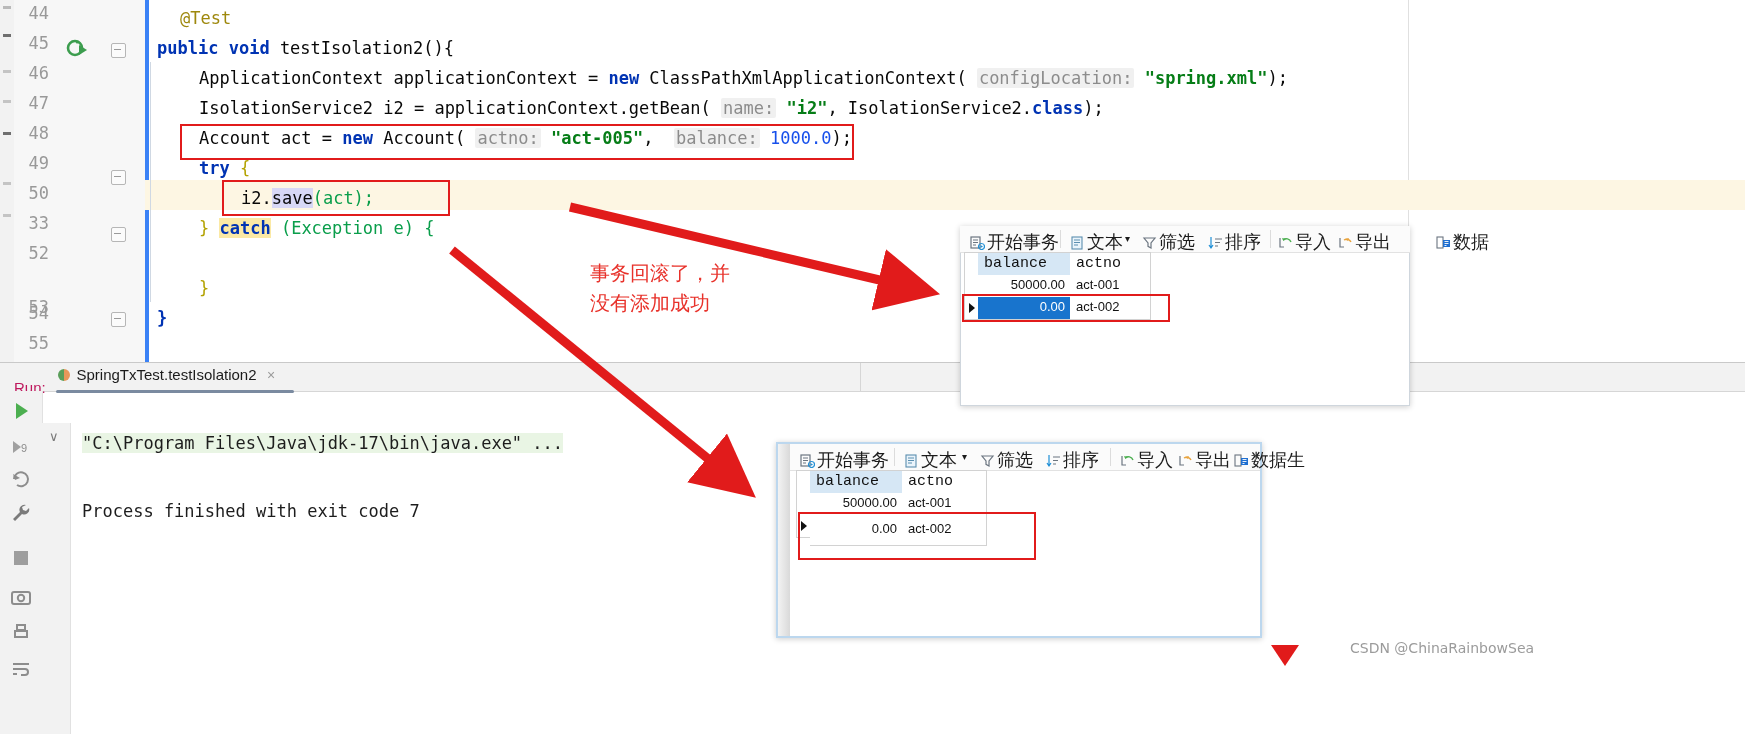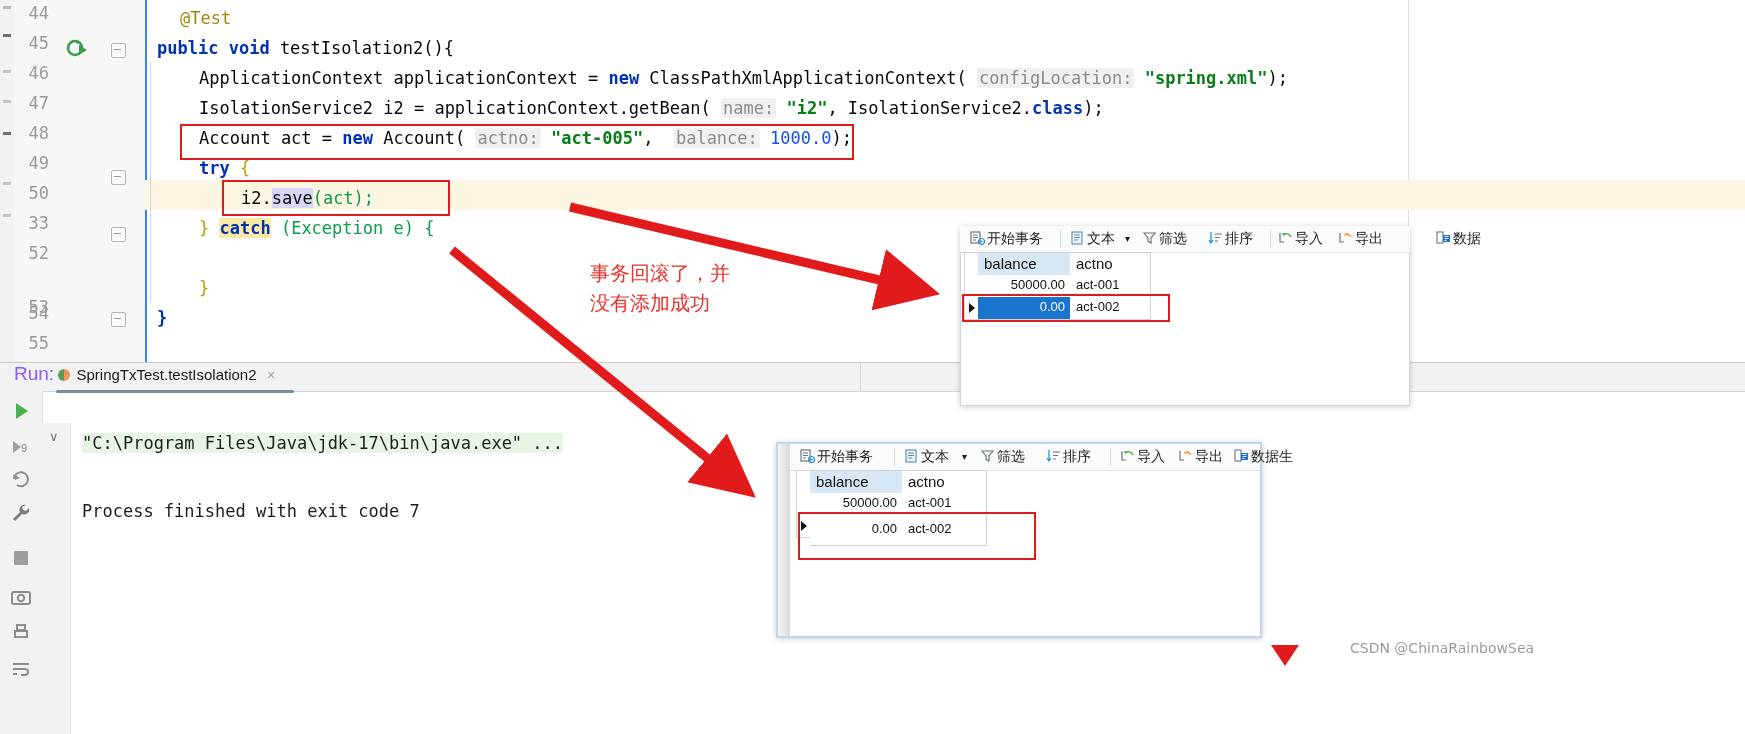--- a/index.html
+++ b/index.html
@@ -15,21 +15,21 @@
     position:absolute;left:0;top:0;width:1745px;height:362px;
     background:#ffffff;
   }
   .marker-strip{
     position:absolute;left:0;top:0;width:14px;height:362px;
     background:#f2f2f2;border-right:1px solid #e6e6e6;
   }
   .marker-strip .tick{position:absolute;left:3px;width:8px;height:3px;background:#9aa0a6;}
   .gutter{
     position:absolute;left:14px;top:0;width:131px;height:362px;
-    background:#f7f7f7;border-right:2px solid #3b82f6;
+    background:#f7f7f7;border-right:4px solid #3b82f6;
   }
   .gutter .ln{
     position:absolute;right:96px;width:40px;text-align:right;
     color:#999999;font-family:"DejaVu Sans Mono", monospace;font-size:17px;
   }
   .fold{
     position:absolute;left:97px;width:13px;height:13px;
     border:1px solid #b6b6b6;border-radius:2px;background:#fbfbfb;
   }
   .fold:after{content:"";position:absolute;left:2px;top:5px;width:7px;height:1px;background:#9a9a9a;}
@@ -55,21 +55,21 @@
 
   
   #runpanel{
     position:absolute;left:0;top:362px;width:1745px;height:372px;
     background:#ffffff;border-top:1px solid #c9c9c9;
   }
   .run-tabbar{
     position:absolute;left:0;top:0;width:1745px;height:28px;
     background:#f2f2f2;border-bottom:1px solid #d6d6d6;
   }
-  .run-label{position:absolute;left:14px;top:0;font-size:19px;color:#8b5cf6;}
+  .run-label{position:absolute;left:14px;top:16px;font-size:15px;color:#be185d;}
   .run-tab{position:absolute;left:56px;top:3px;height:24px;}
   .run-tab .tabtext{font-size:15px;color:#1b1b1b;}
   .run-tab .underline{position:absolute;left:0;bottom:-3px;height:3px;width:238px;background:#7a8aa0;border-radius:2px;}
   .tab-close{color:#9b9b9b;font-size:14px;margin-left:6px;}
   .run-side{
     position:absolute;left:0;top:28px;width:42px;height:344px;
     background:#f2f2f2;border-right:1px solid #e1e1e1;
   }
   .side-btn{position:absolute;left:9px;width:24px;height:24px;}
   .run-status{
@@ -84,25 +84,25 @@
   .cons-line{
     position:absolute;left:40px;white-space:pre;
     font-family:"DejaVu Sans Mono", monospace;font-size:17px;color:#1d1d1d;
   }
   .cons-line.hl{background:#e9f5e4;}
 
   
   .dbwin{position:absolute;background:#ffffff;}
   .dbwin .frame{position:absolute;inset:0;border:1px solid #cfd6dd;box-shadow:0 1px 6px rgba(0,0,0,.20);}
   .dbwin .toolbar{position:absolute;left:0;top:0;right:0;height:26px;background:#fbfbfb;border-bottom:1px solid #e2e2e2;}
-  .tb-item{position:absolute;top:4px;font-size:14px;color:#1c1c1c;white-space:nowrap;font-family:"DejaVu Sans", sans-serif;}
+  .tb-item{position:absolute;top:4px;font-size:18px;color:#1c1c1c;white-space:nowrap;font-family:"DejaVu Sans", sans-serif;}
   .tb-sep{position:absolute;top:4px;width:1px;height:18px;background:#dcdcdc;}
   .tb-ico{display:inline-block;width:15px;height:14px;vertical-align:-2px;margin-right:2px;}
   .grid{position:absolute;}
-  .ghead{position:absolute;height:22px;background:#ffffff;border:1px solid #d2d2d2;border-left:none;font-size:15px;color:#111;}
+  .ghead{position:absolute;height:22px;background:#ffffff;border:1px solid #d2d2d2;border-left:none;font-size:15px;color:#111;font-family:Liberation Mono, monospace;}
   .ghead.sel{background:#d6e7f5;}
   .ghead span{position:absolute;left:6px;top:2px;}
   .grow{position:absolute;height:22px;border:1px solid #d2d2d2;border-top:none;border-left:none;background:#fff;font-size:13px;color:#111;}
   .grow.selrow{background:#1874cd;color:#ffffff;}
   .cellnum{position:absolute;right:5px;top:2px;}
   .celltxt{position:absolute;left:6px;top:2px;}
   .rowmark{position:absolute;width:14px;height:22px;background:#fff;border:1px solid #d2d2d2;border-top:none;border-right:none;}
   .rowmark.active:after{content:"";position:absolute;left:4px;top:6px;border-left:6px solid #111;border-top:5px solid transparent;border-bottom:5px solid transparent;}
   .vgutter{position:absolute;width:10px;background:linear-gradient(90deg,#f3f3f3,#d9d9d9);}
 

